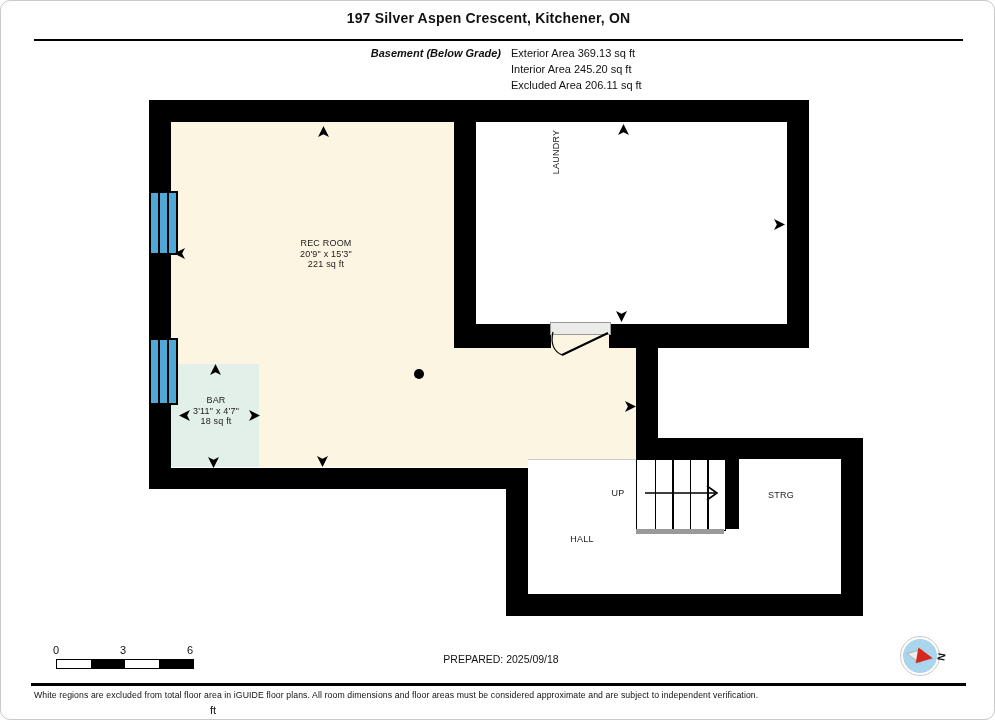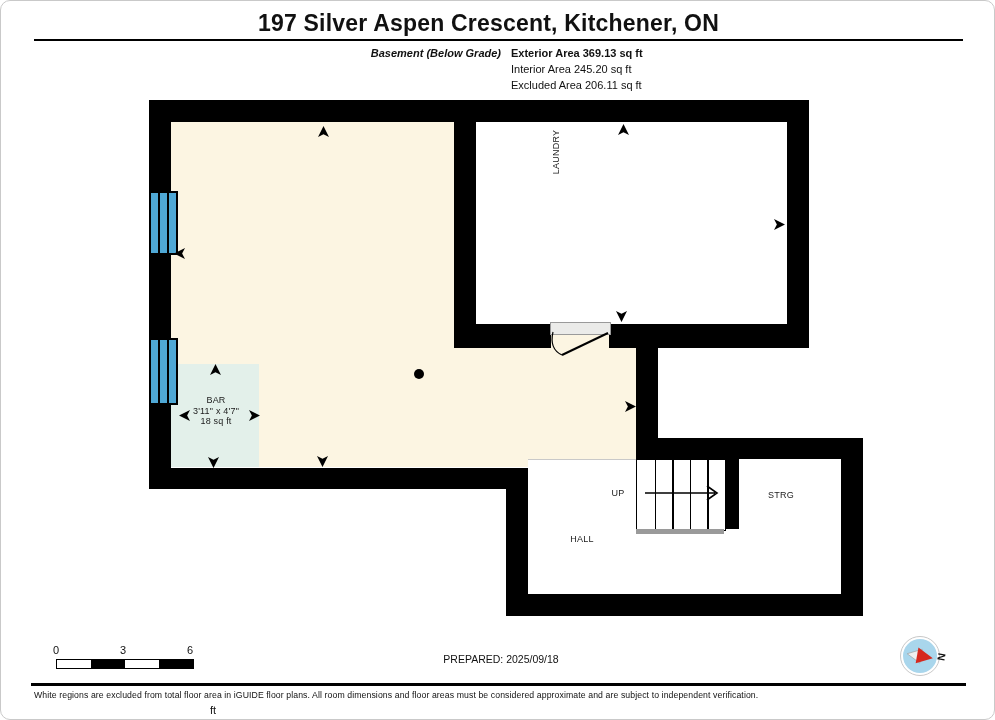--- a/index.html
+++ b/index.html
@@ -6,21 +6,21 @@
   .page{position:relative;width:995px;height:720px;background:#fff;overflow:hidden;
         font-family:"Liberation Sans", sans-serif;color:#111;
         border:1px solid #c9c9c9;border-radius:10px;box-sizing:border-box;}
   .abs{position:absolute;box-sizing:border-box;}
   .wall{position:absolute;background:var(--wall,#000);}
   .region{position:absolute;}
   .cream{background:var(--floor-cream,#FCF5E2);}
   .teal{background:var(--bar-teal,#E3F0EA);}
   .white{background:#fff;}
   .title{position:absolute;left:0;top:9px;width:975px;text-align:center;
-         font-size:23px;font-weight:bold;letter-spacing:.2px;}
+         font-size:14px;font-weight:bold;letter-spacing:.2px;}
   .rule{position:absolute;background:#000;}
   .legend-bold{position:absolute;font-size:11px;font-weight:bold;text-align:right;font-style:italic;}
   .legend-line{position:absolute;font-size:11px;}
   .rlabel{position:absolute;font-size:9px;line-height:10.5px;letter-spacing:.2px;
           color:#1b1b1b;text-align:center;}
   .arr{position:absolute;width:11px;height:11px;background:#000;
        clip-path:polygon(0% 0%,100% 50%,0% 100%,26% 50%);}
   .win{position:absolute;background:#000;display:flex;gap:2px;padding:2px 2px;}
   .win > div{flex:1;background:var(--window-blue,#4FA8D5);}
   .dot{position:absolute;width:10px;height:10px;border-radius:50%;background:#000;}
@@ -40,21 +40,21 @@
   .disclaimer{position:absolute;font-size:8.7px;color:#111;letter-spacing:.1px;}
 </style>
 </head>
 <body>
 
 <div class="page">
 
   <div class="title">197 Silver Aspen Crescent, Kitchener, ON</div>
   <div class="rule" style="left:33px;top:38px;width:929px;height:2px;"></div>
   <div class="legend-bold" style="left:200px;top:46px;width:300px;">Basement (Below Grade)</div>
-  <div class="legend-line" style="left:510px;top:46px;font-weight:bold;">Exterior Area 369.13 sq ft</div>
+  <div class="legend-line" style="left:510px;top:46px;">Exterior Area 369.13 sq ft</div>
   <div class="legend-line" style="left:510px;top:62px;">Interior Area 245.20 sq ft</div>
   <div class="legend-line" style="left:510px;top:78px;">Excluded Area 206.11 sq ft</div>
 
   <div class="abs" style="left:0;top:0;width:995px;height:720px;">
 
     <div class="region cream" style="left:170px;top:121px;width:285px;height:345px;"></div>
     <div class="region cream" style="left:455px;top:347px;width:180px;height:119px;"></div>
     <div class="region teal" style="left:170px;top:363px;width:88px;height:103px;"></div>
     <div class="region white" style="left:475px;top:121px;width:311px;height:202px;"></div>
     <div class="region white" style="left:527px;top:459px;width:313px;height:134px;"></div>
@@ -110,20 +110,25 @@
     <div class="arr" style="left:173px;top:247px;transform:rotate(180deg);"></div>
     <div class="arr" style="left:209px;top:363px;transform:rotate(-90deg);"></div>
     <div class="arr" style="left:178px;top:409px;transform:rotate(180deg);"></div>
     <div class="arr" style="left:248px;top:409px;"></div>
     <div class="arr" style="left:207px;top:456px;transform:rotate(90deg);"></div>
     <div class="arr" style="left:316px;top:455px;transform:rotate(90deg);"></div>
     <div class="arr" style="left:624px;top:400px;"></div>
 
     <div class="dot" style="left:413px;top:368px;"></div>
 
+    <div class="rlabel" style="left:250px;top:237px;width:150px;">
+      <div>REC ROOM</div>
+      <div>20'9" x 15'3"</div>
+      <div>221 sq ft</div>
+    </div>
     <div class="rlabel" style="left:165px;top:394px;width:100px;">
       <div>BAR</div>
       <div>3'11" x 4'7"</div>
       <div>18 sq ft</div>
     </div>
     <div class="rlabel" style="left:506px;top:145px;width:100px;height:12px;transform:rotate(-90deg);">LAUNDRY</div>
     <div class="rlabel" style="left:592px;top:487px;width:50px;">UP</div>
     <div class="rlabel" style="left:730px;top:489px;width:100px;">STRG</div>
     <div class="rlabel" style="left:531px;top:533px;width:100px;">HALL</div>
   </div>

